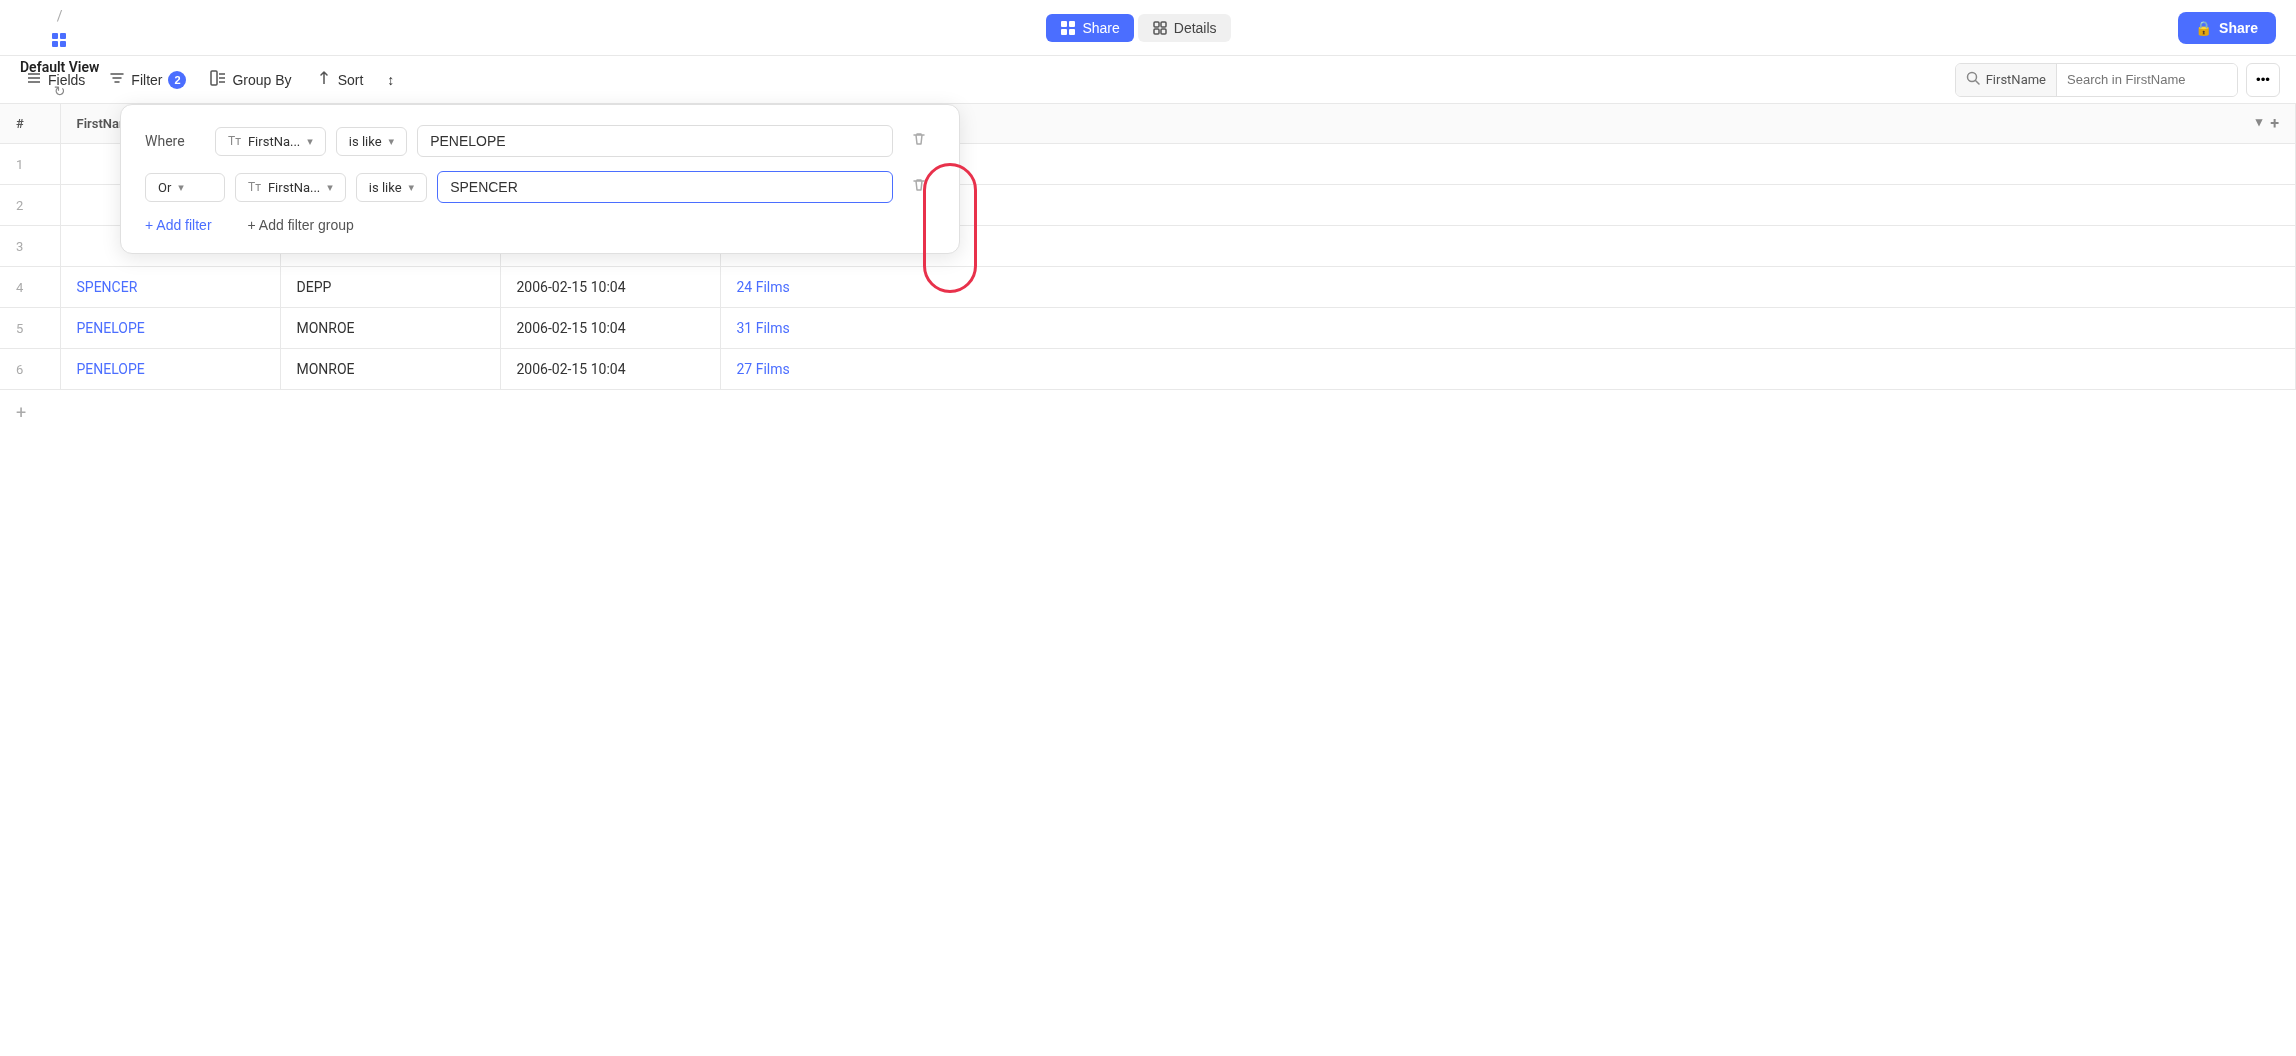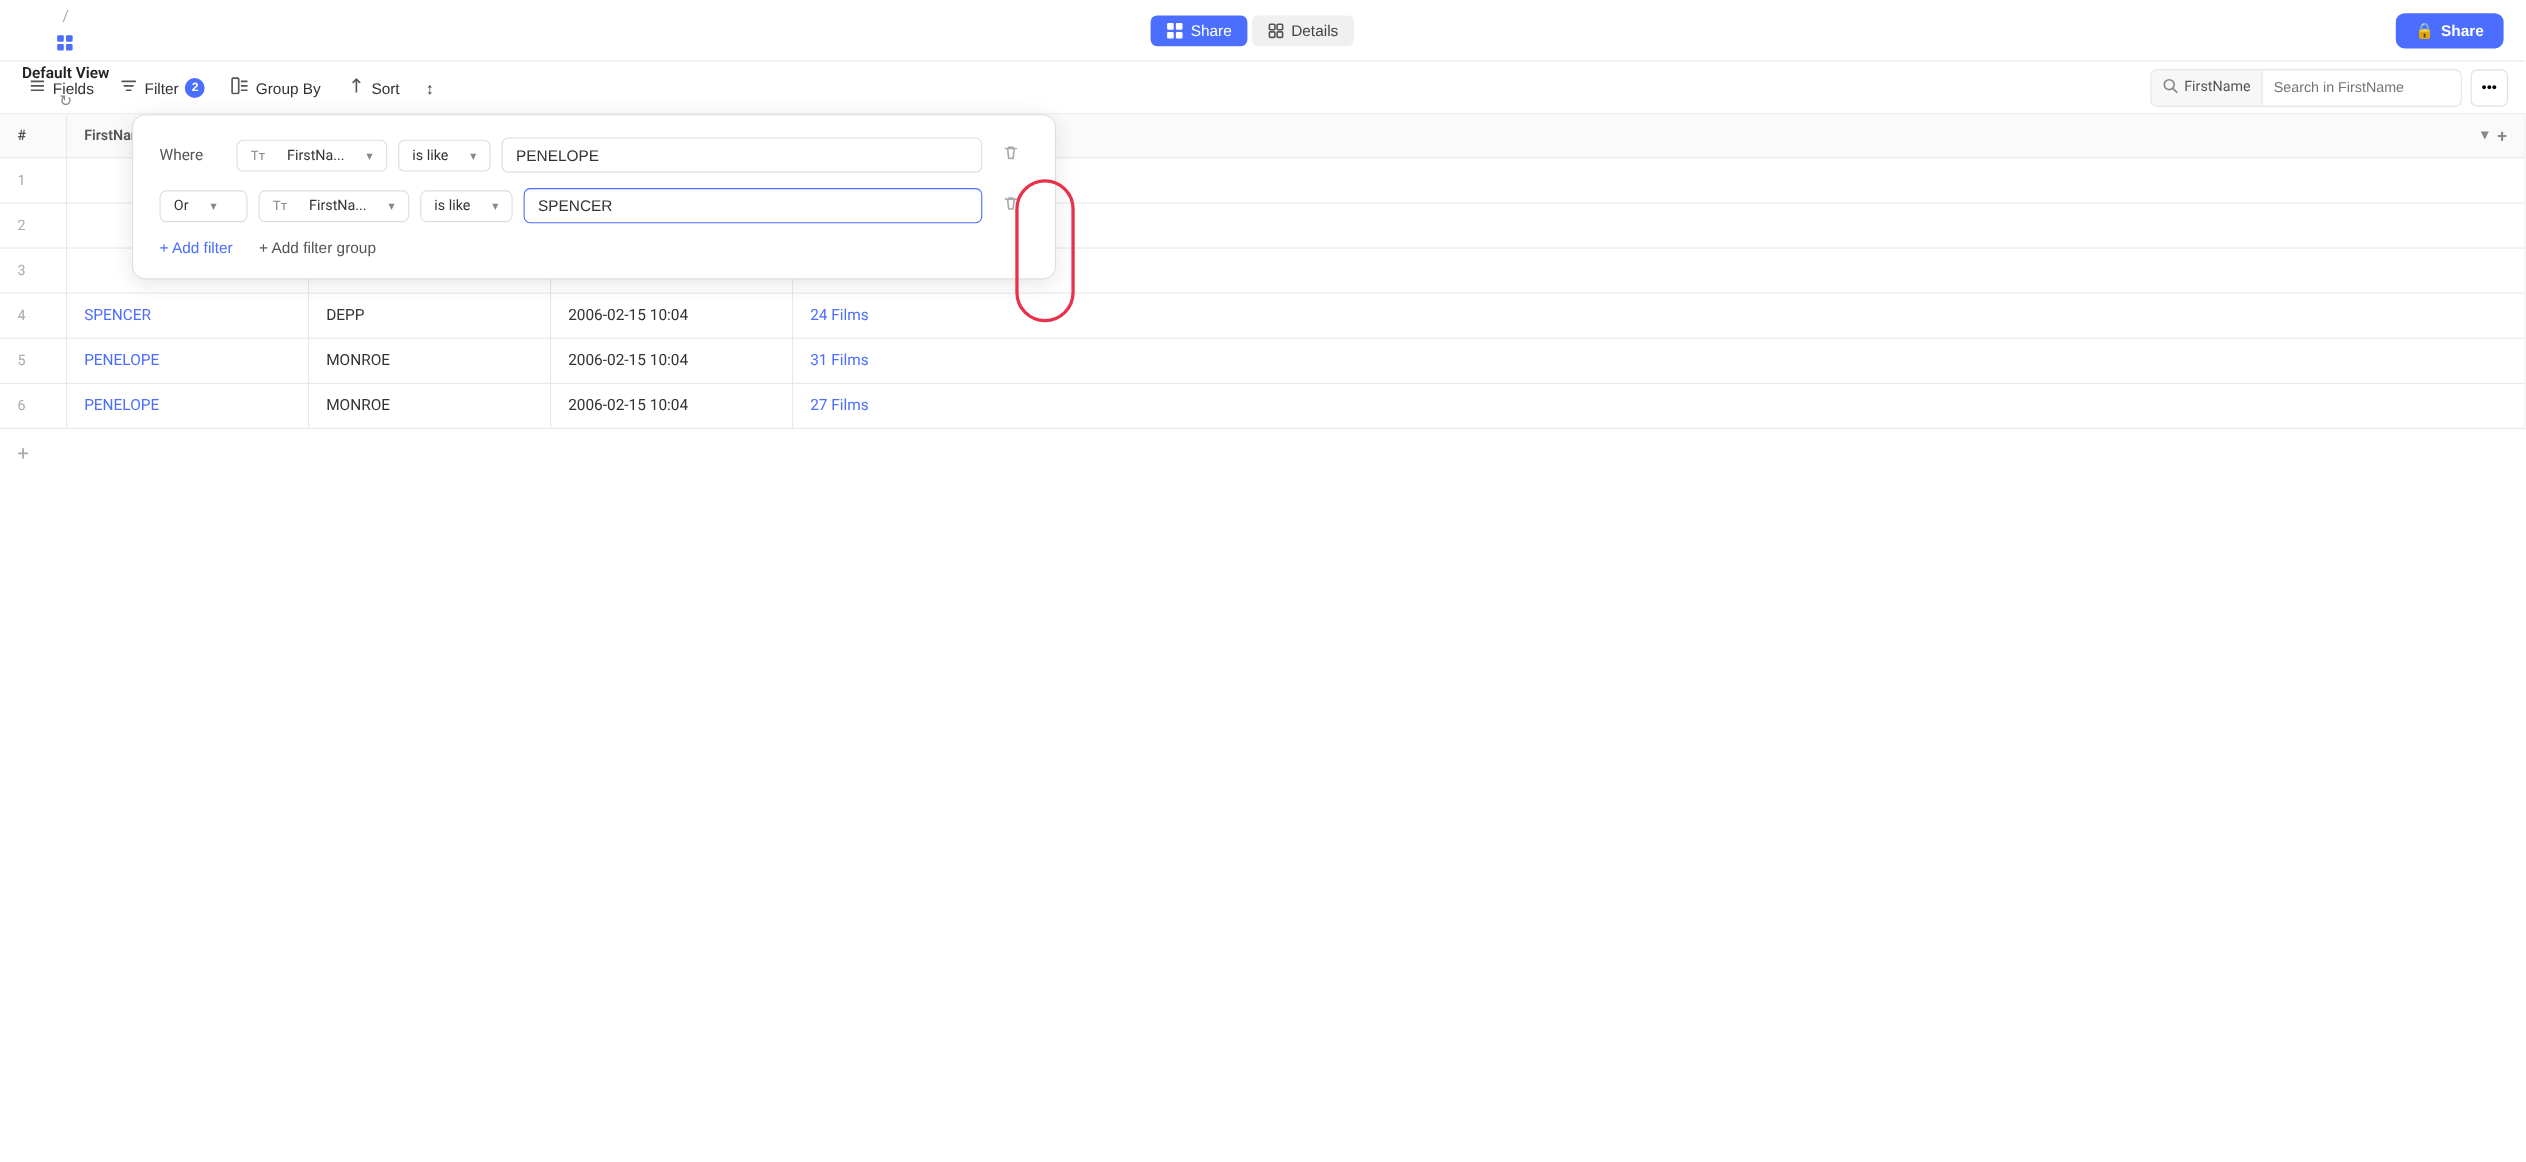--- a/index.html
+++ b/index.html
@@ -73,39 +73,39 @@
     .filter-panel {
       position: absolute; top: 0; left: 120px; z-index: 100;
       background: #fff; border: 1px solid #e0e0e0; border-radius: 12px;
       padding: 20px 24px; width: 840px;
       box-shadow: 0 4px 20px rgba(0,0,0,0.1);
     }
     .filter-row { display: flex; align-items: center; gap: 10px; margin-bottom: 14px; }
     .filter-label { min-width: 60px; color: #555; font-size: 14px; }
 
     .filter-select {
-      display: flex; align-items: center; gap: 20px;
+      display: flex; align-items: center; gap: 7px;
       padding: 6px 12px; border: 1px solid #ddd; border-radius: 6px;
       background: #fff; cursor: pointer; font-size: 13px; color: #333;
     }
     .filter-select .chevron { color: #888; font-size: 11px; }
 
     .filter-input {
       flex: 1; padding: 7px 12px; border: 1.5px solid #4B6EFF; border-radius: 6px;
       font-size: 14px; outline: none; color: #333;
     }
     .filter-input.normal-border { border: 1px solid #ddd; border-color: #ddd; }
 
     .delete-btn {
       width: 32px; height: 32px; border: none; background: transparent;
       cursor: pointer; color: #aaa; font-size: 16px; display: flex; align-items: center; justify-content: center;
       border-radius: 6px;
     }
 
-    .filter-actions { display: flex; align-items: flex-end; gap: 24px; margin-top: 6px; }
+    .filter-actions { display: flex; align-items: flex-end; gap: 36px; margin-top: 6px; }
     .add-filter-btn {
       background: none; border: none; color: #4B6EFF; font-size: 14px; cursor: pointer;
       display: flex; align-items: center; gap: 4px;
     }
     .add-filter-group-btn {
       background: none; border: none; color: #555; font-size: 14px; cursor: pointer;
       display: flex; align-items: center; gap: 4px;
     }
 
     

